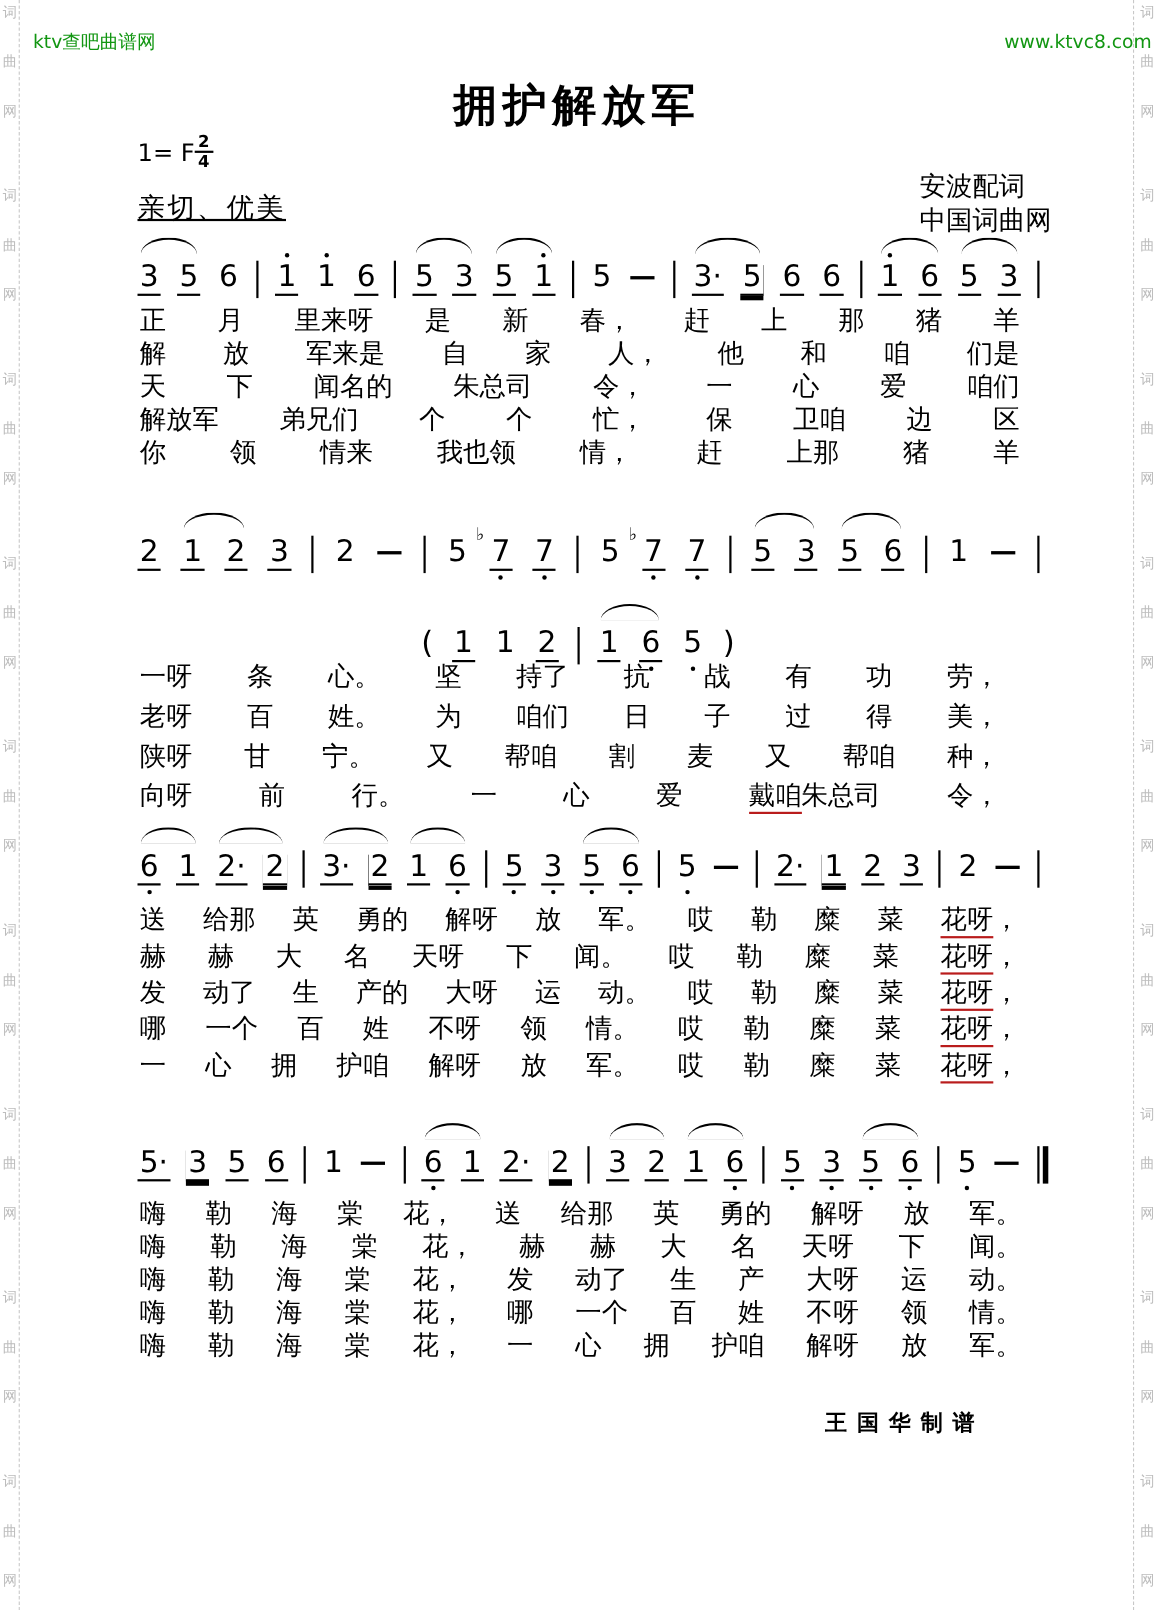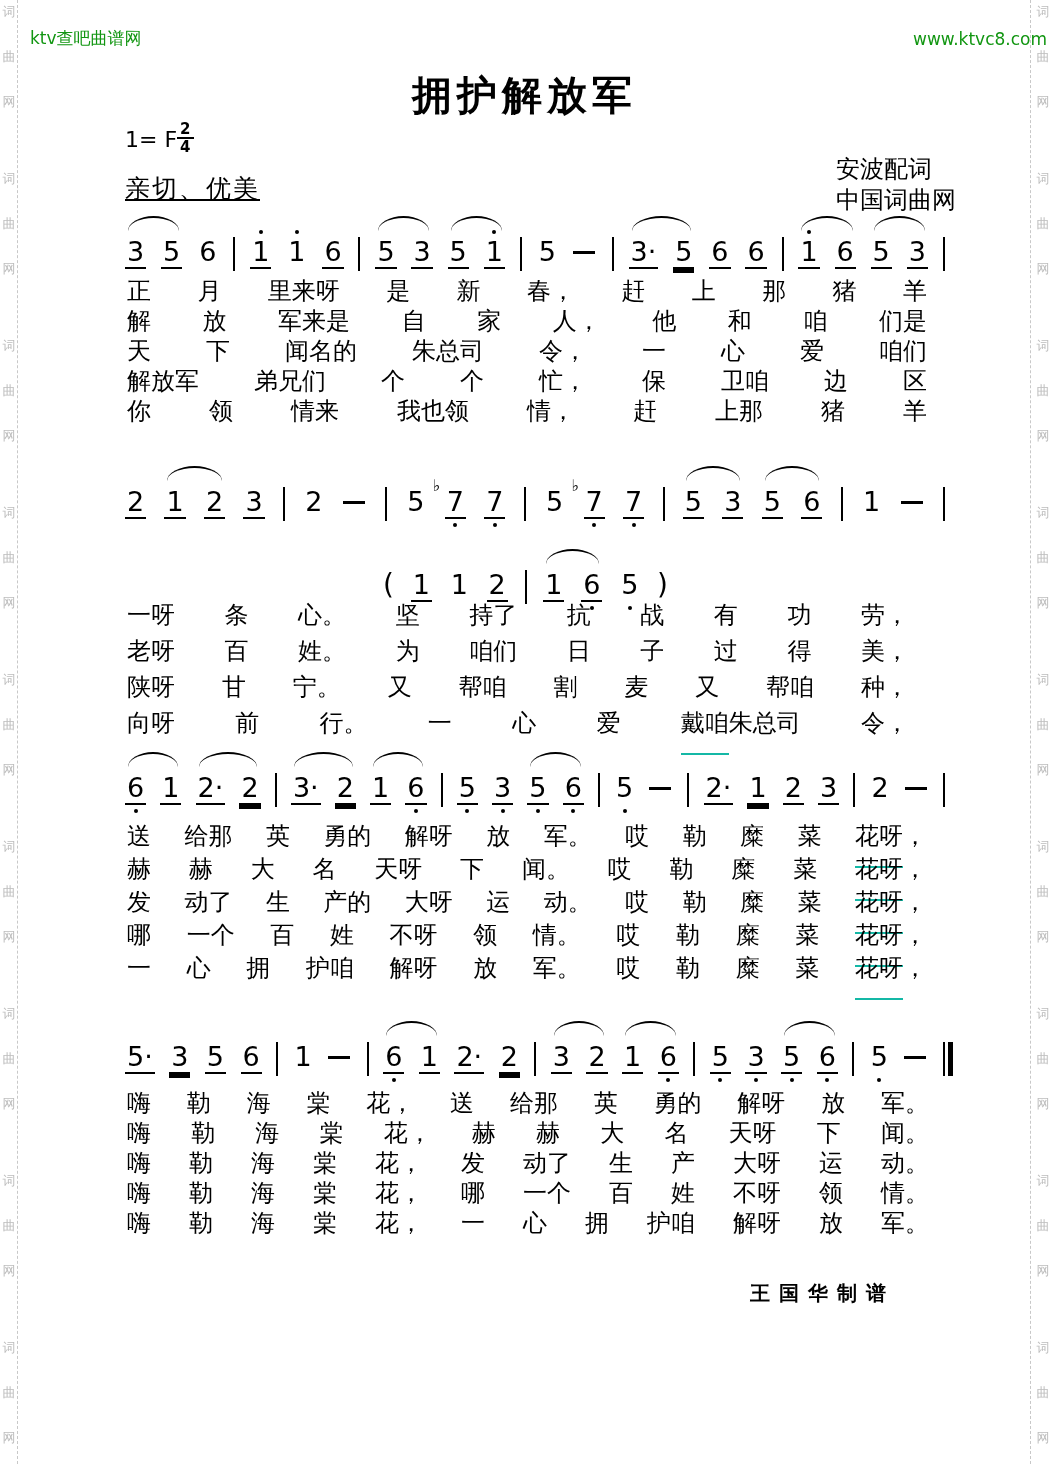--- a/index.html
+++ b/index.html
@@ -48,21 +48,21 @@
   .endbar::before{content:"";position:absolute;left:0;top:0;width:2px;height:100%;background:#000;}
   .endbar::after{content:"";position:absolute;right:0;top:0;width:5px;height:100%;background:#000;}
   .dash{display:flex;align-items:center;height:30px;width:24px;}
   .dash i{display:block;width:22px;height:3px;background:#000;}
   .paren{font-size:28px;height:30px;line-height:30px;font-family:"DejaVu Sans","Liberation Sans",sans-serif;}
   .slur{position:absolute;top:1px;height:13px;border-top:2px solid #000;
         border-top-left-radius:50% 100%;border-top-right-radius:50% 100%;}
   
   .lyr-block{position:absolute;font-size:24px;color:#000;}
   .lyr-row{display:flex;justify-content:space-between;align-items:flex-start;line-height:27px;}
-  .useg{border-bottom:2px solid #14b8a6;padding-bottom:16px;}
+  .useg{border-bottom:2px solid #b91c1c;padding-bottom:1px;}
   
   .engraver{position:absolute;left:750px;top:1280px;font-size:20px;font-weight:bold;letter-spacing:9px;}
   .source{position:absolute;left:815px;top:1400px;display:flex;gap:24px;
           font-family:"DejaVu Sans","Liberation Sans",sans-serif;font-size:21px;font-weight:bold;}
   .source .pink{color:#ec1380;cursor:pointer;}
 </style>
 </head>
 <body>
 
 <div class="page">

